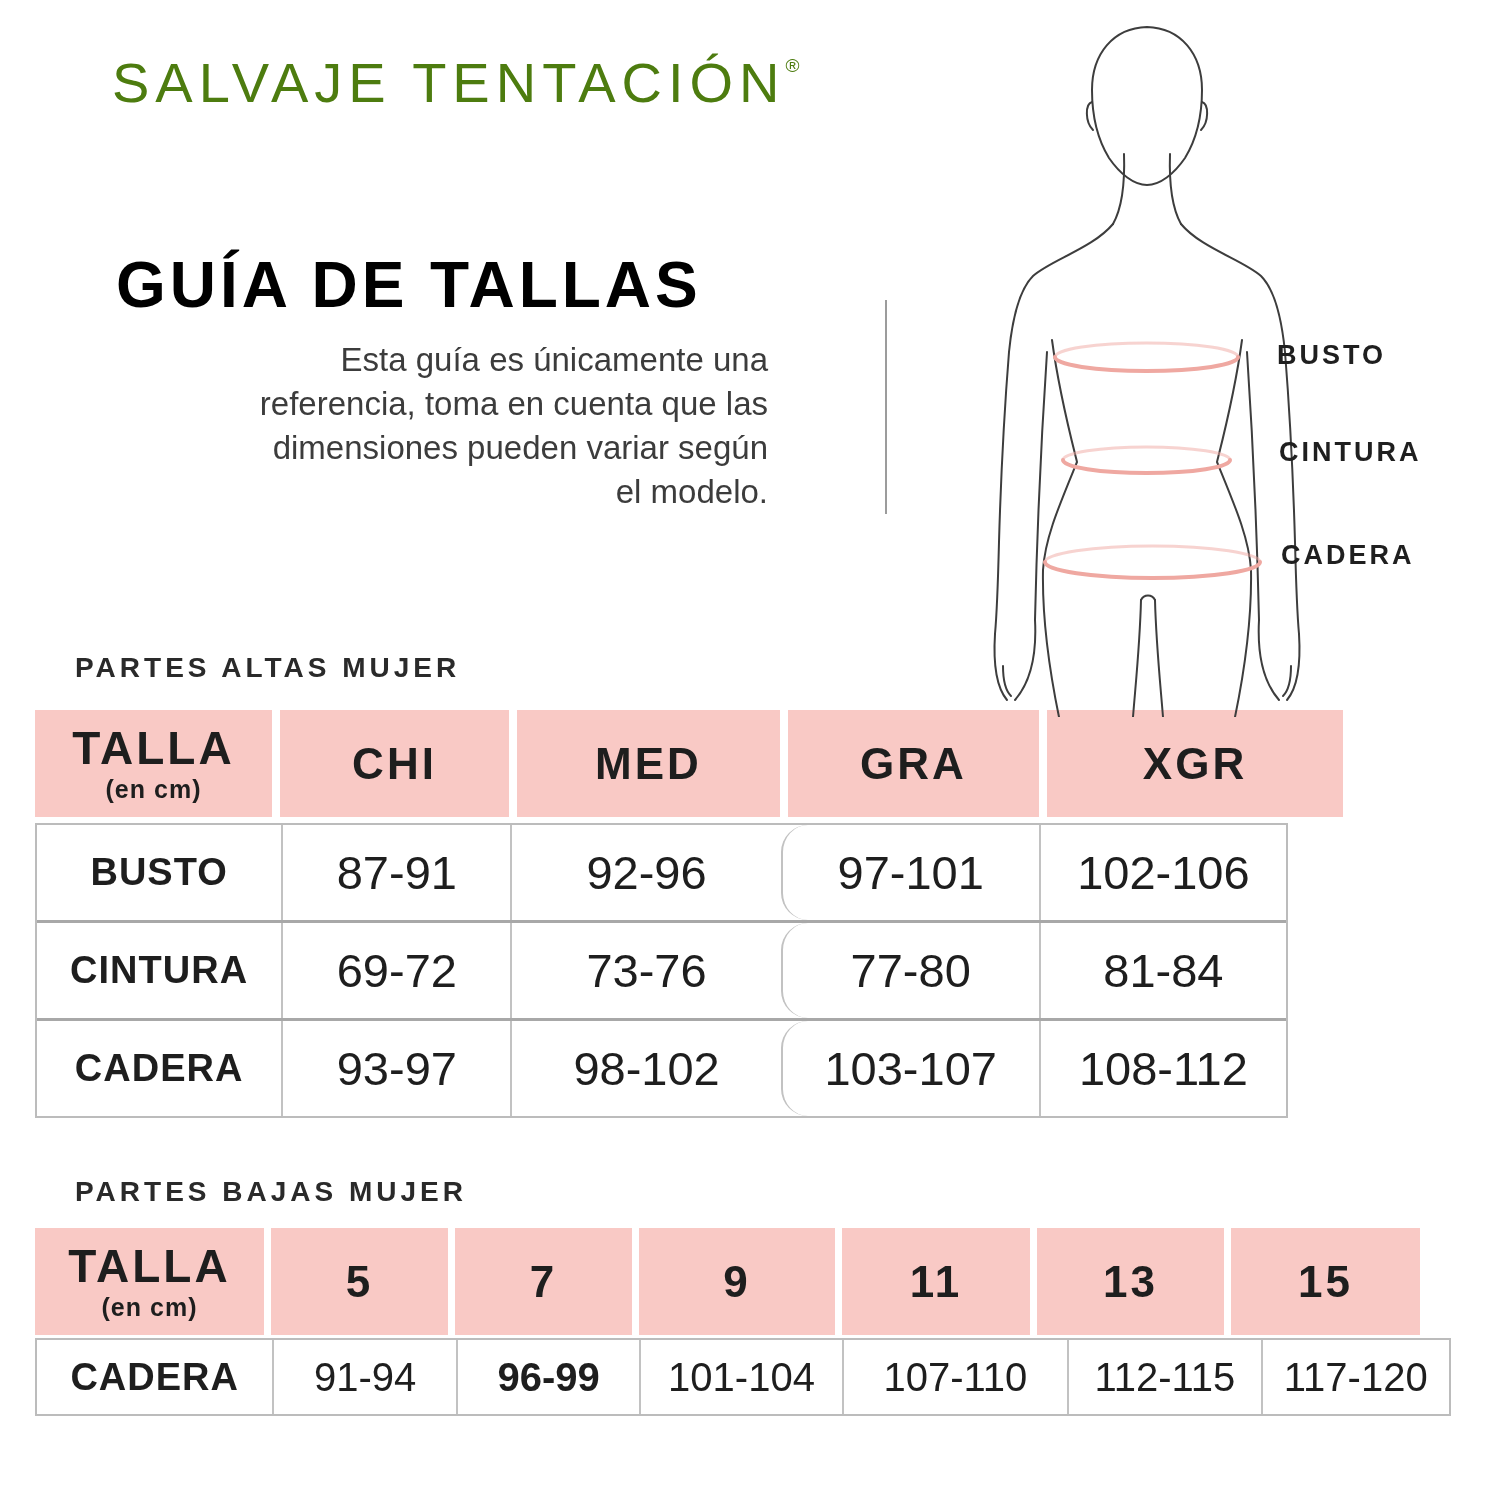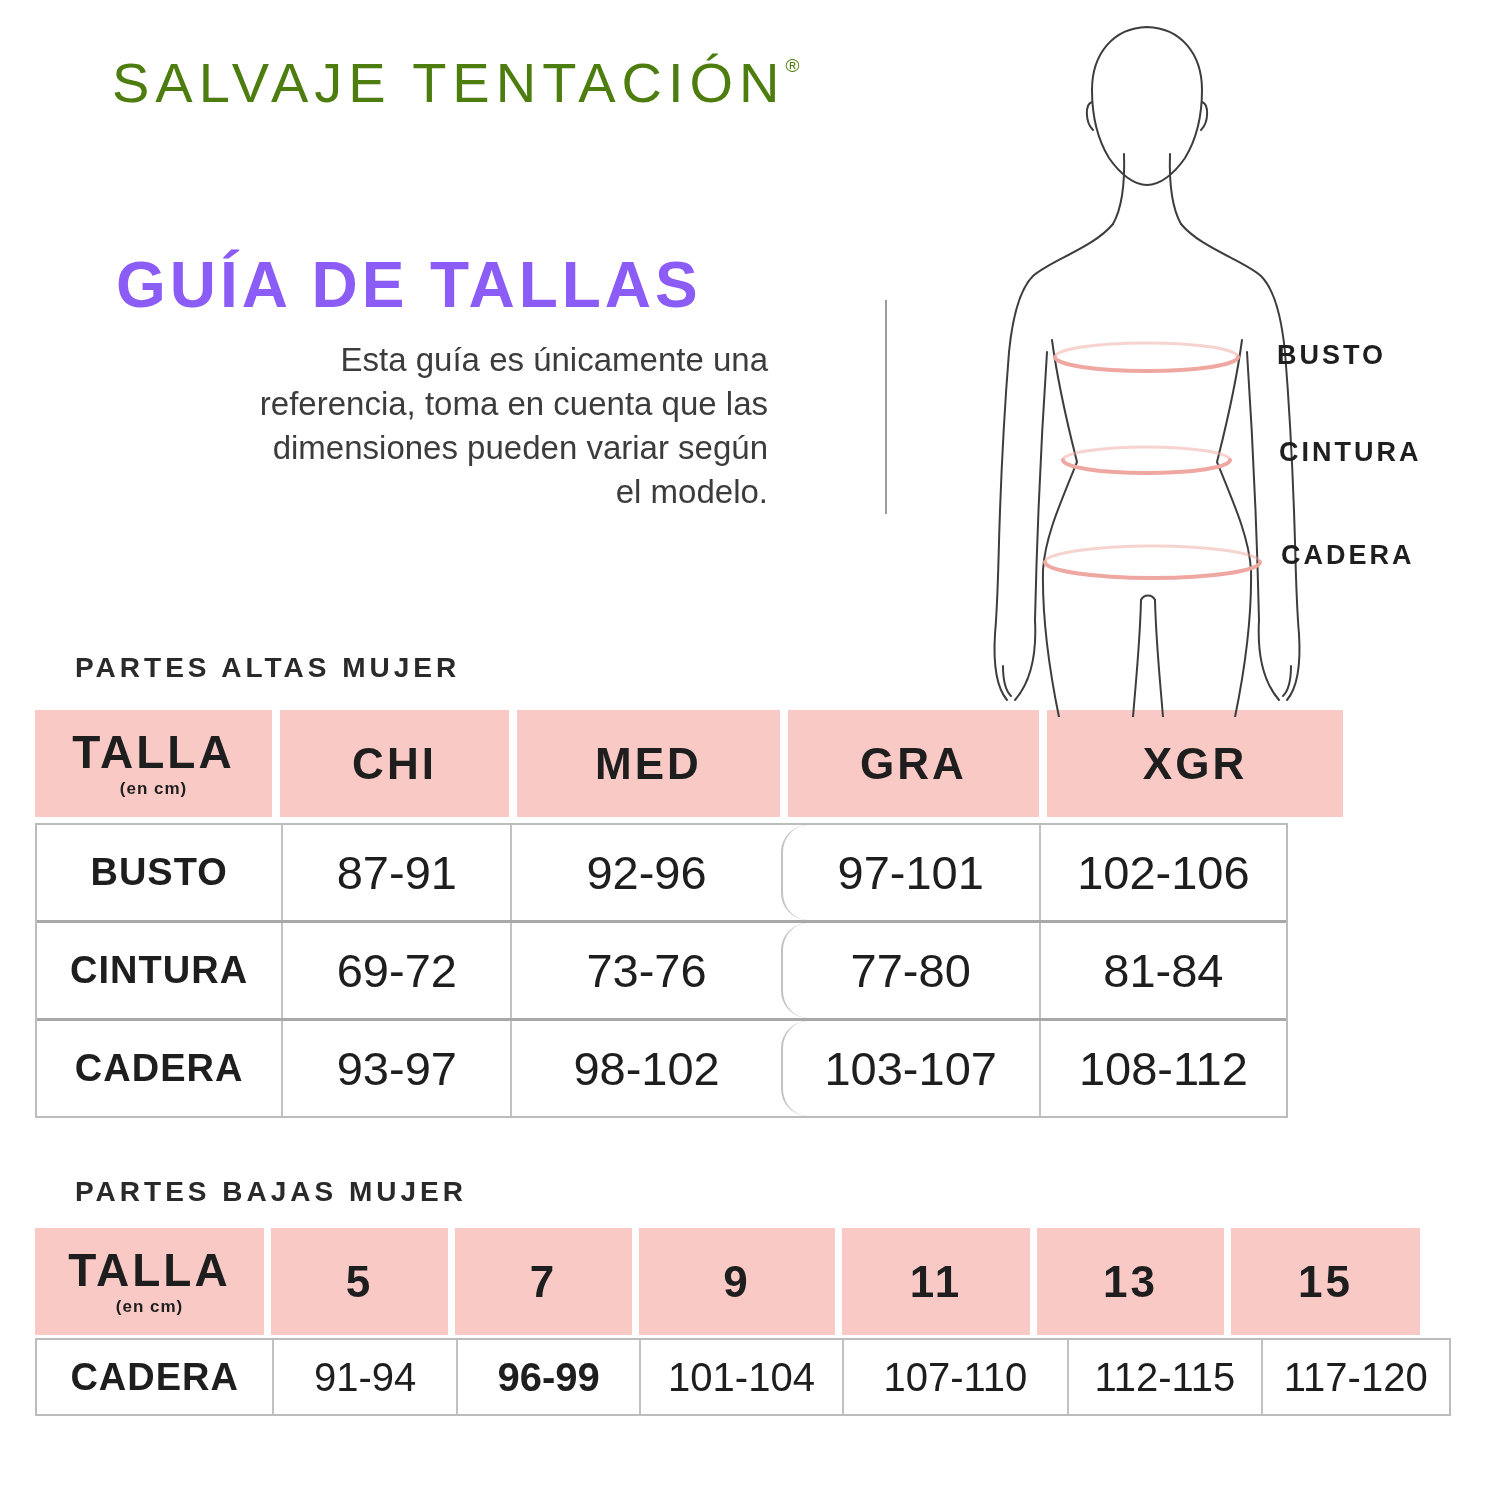--- a/index.html
+++ b/index.html
@@ -9,21 +9,21 @@
   }
   
   .brand{
     position:absolute;left:112px;top:50px;font-size:56px;font-weight:400;
     letter-spacing:6px;color:#4d7c0f;white-space:nowrap;
   }
   .brand .reg{font-size:19px;letter-spacing:0;vertical-align:30px;}
   
   .title{
     position:absolute;left:116px;top:248px;font-size:64px;font-weight:bold;
-    letter-spacing:4px;color:#8b5cf6;white-space:nowrap;
+    letter-spacing:4px;color:#000000;white-space:nowrap;
   }
   .intro{
     position:absolute;left:60px;top:338px;width:708px;text-align:right;
     font-size:33px;line-height:44px;font-weight:400;color:#3c3c3c;
   }
   .divider{position:absolute;left:885px;top:300px;width:2px;height:214px;background:#9c9c9c;}
   
   .figure-svg{position:absolute;left:985px;top:22px;z-index:3;}
   .outline{fill:none;stroke:#3d3d3d;stroke-width:2;stroke-linecap:round;stroke-linejoin:round;}
   .band-b{fill:none;stroke:var(--band,#efa8a1);stroke-width:4;stroke-linecap:round;}
@@ -44,21 +44,21 @@
   
   .thead{position:absolute;display:flex;z-index:2;}
   .th-upper{left:35px;top:710px;gap:8px;}
   .th-lower{left:35px;top:1228px;gap:7px;}
   .hc{
     background:var(--pink,#f9c9c5);height:107px;box-sizing:border-box;
     display:flex;flex-direction:column;align-items:center;justify-content:center;
   }
   .hc .size-lab{font-size:44px;font-weight:bold;letter-spacing:3px;color:#1e1e1e;}
   .hc .talla{font-size:46px;font-weight:bold;letter-spacing:3px;color:#1e1e1e;line-height:48px;}
-  .hc .unit{font-size:17px;font-weight:bold;letter-spacing:1px;color:#1e1e1e;margin-top:3px;}
+  .hc .unit{font-size:25px;font-weight:bold;letter-spacing:1px;color:#1e1e1e;margin-top:3px;}
   .th-upper .hc:nth-child(1){width:237px;}
   .th-upper .hc:nth-child(2){width:229px;}
   .th-upper .hc:nth-child(3){width:263px;}
   .th-upper .hc:nth-child(4){width:251px;}
   .th-upper .hc:nth-child(5){width:296px;text-align:center;}
   .th-lower .hc:nth-child(1){width:229px;}
   .th-lower .hc:nth-child(2){width:177px;}
   .th-lower .hc:nth-child(3){width:177px;}
   .th-lower .hc:nth-child(4){width:196px;}
   .th-lower .hc:nth-child(5){width:188px;}

